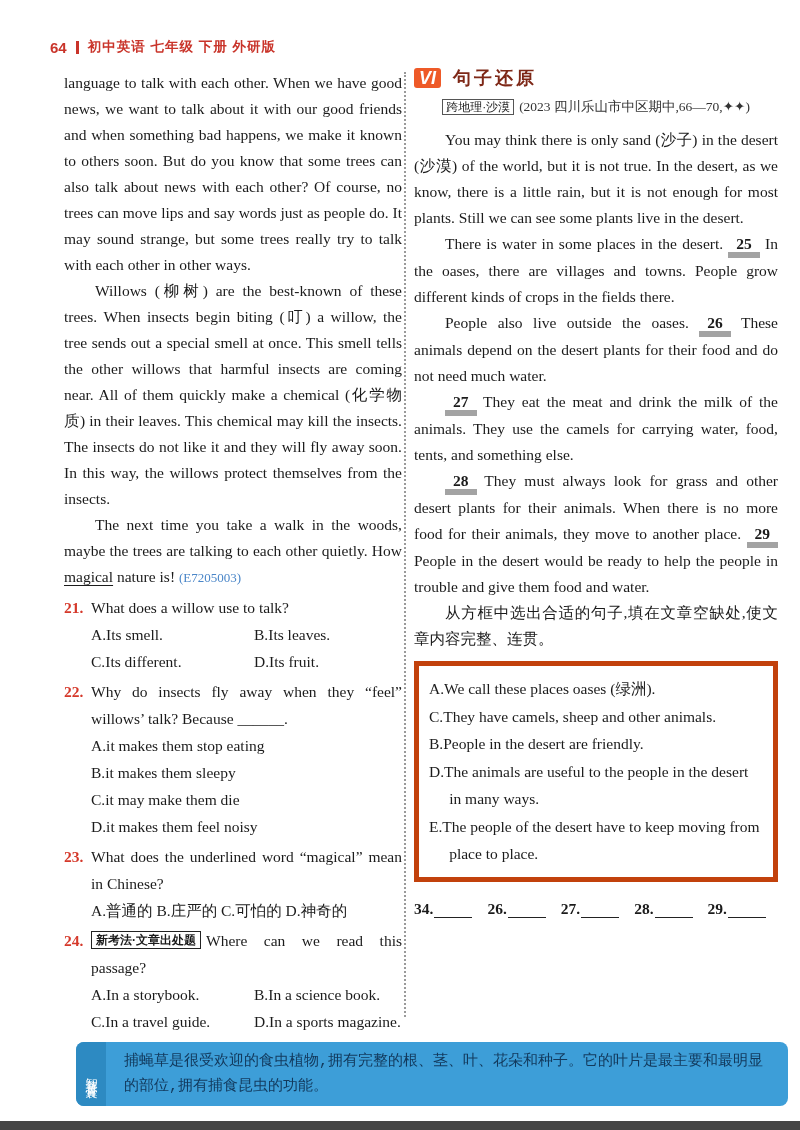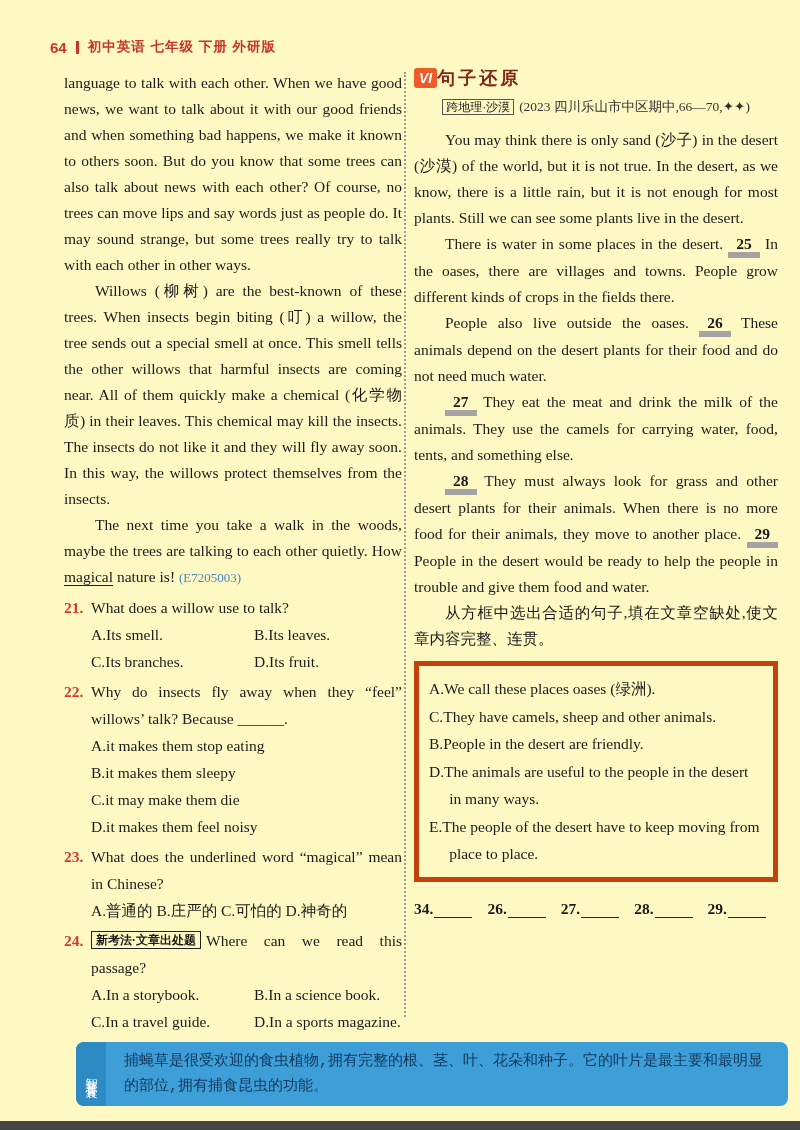--- a/index.html
+++ b/index.html
@@ -1,17 +1,17 @@
 <!DOCTYPE html>
 <html><head>
 <meta charset="utf-8">
 <style>
   * { margin:0; padding:0; box-sizing:border-box; }
   html,body { background:#e9e9e9; }
-  .page { position:relative; width:800px; height:1130px; margin:0 auto; background:#fef9c3;
+  .page { position:relative; width:800px; height:1130px; margin:0 auto; background:#ffffff;
           overflow:hidden; font-family:"Liberation Serif", serif; color:#1b1b1b; }
 
   
   .page-header { position:absolute; top:38px; left:50px; display:flex; align-items:center; }
   .hdr-num { color:#c9342a; font-weight:bold; font-size:15px; font-family:"Liberation Sans",sans-serif; }
   .hdr-bar { width:3px; height:13px; background:#c9342a; margin:0 9px; }
   .hdr-title { color:#c9342a; font-size:13.5px; font-weight:bold; letter-spacing:1px;
                font-family:"Liberation Sans",sans-serif; }
 
   
@@ -32,21 +32,21 @@
   .opt { line-height:27px; }
   .opts-list { margin-left:27px; }
   .opt-row { line-height:27px; }
   .q-badge { display:inline-block; border:1px solid #222; font-family:"Liberation Sans",sans-serif;
              font-size:12px; line-height:16px; padding:0 4px; font-weight:bold; vertical-align:2px;
              margin-right:5px; text-indent:0; }
 
   
   .sec-head { display:flex; align-items:center; margin-bottom:7px; }
   .vi-badge { background:#ee5a28; color:#fff; font-family:"Liberation Sans",sans-serif; font-style:italic;
-              font-weight:bold; font-size:14px; line-height:20px; padding:0 5px; border-radius:3px; margin-right:0; }
+              font-weight:bold; font-size:18px; line-height:20px; padding:0 5px; border-radius:3px; margin-right:12px; }
   .sec-title { font-family:"Liberation Sans",sans-serif; font-weight:bold; font-size:18px;
                color:#7e2817; letter-spacing:3px; }
   .tag-row { font-size:13.5px; line-height:20px; margin-bottom:10px;text-align:center; }
   .topic-tag { border:1px solid #555; padding:0 3px; font-size:12px; font-family:"Liberation Sans",sans-serif;
                margin-right:5px; }
   .src { color:#333; }
   .blank { display:inline-block; min-width:26px; padding:0 8px; text-align:right;
            border-bottom:6px solid #a3a3a3; line-height:17px; text-indent:0;font-weight:bold; }
   .opt-box { border:5px solid #c2410c; margin-top:9px; padding:9px 10px; }
   .box-opt { font-size:15.5px; line-height:27.5px; padding-left:1.3em; text-indent:-1.3em; text-align:left; }
@@ -80,21 +80,21 @@
   <div class="col-left">
     <p class="para first">language to talk with each other. When we have good news, we want to talk about it with our good friends and when something bad happens, we make it known to others soon. But do you know that some trees can also talk about news with each other? Of course, no trees can move lips and say words just as people do. It may sound strange, but some trees really try to talk with each other in other ways.</p>
     <p class="para">Willows (柳树) are the best-known of these trees. When insects begin biting (叮) a willow, the tree sends out a special smell at once. This smell tells the other willows that harmful insects are coming near. All of them quickly make a chemical (化学物质) in their leaves. This chemical may kill the insects. The insects do not like it and they will fly away soon. In this way, the willows protect themselves from the insects.</p>
     <p class="para"><span>The next time you take a walk in the woods, maybe the trees are talking to each other quietly. How </span><span class="ul-word">magical</span><span> nature is! </span><span class="code">(E7205003)</span></p>
 
     <div class="question">
       <div class="q-line"><span class="qnum">21.</span><span>What does a willow use to talk?</span></div>
       <div class="opts-2col">
         <span class="opt">A.Its smell.</span>
         <span class="opt">B.Its leaves.</span>
-        <span class="opt">C.Its branches.</span>
+        <span class="opt">C.Its different.</span>
         <span class="opt">D.Its fruit.</span>
       </div>
     </div>
 
     <div class="question">
       <div class="q-line"><span class="qnum">22.</span><span>Why do insects fly away when they “feel” willows’ talk? Because ______.</span></div>
       <div class="opts-list">
         <div class="opt-row">A.it makes them stop eating</div>
         <div class="opt-row">B.it makes them sleepy</div>
         <div class="opt-row">C.it may make them die</div>

